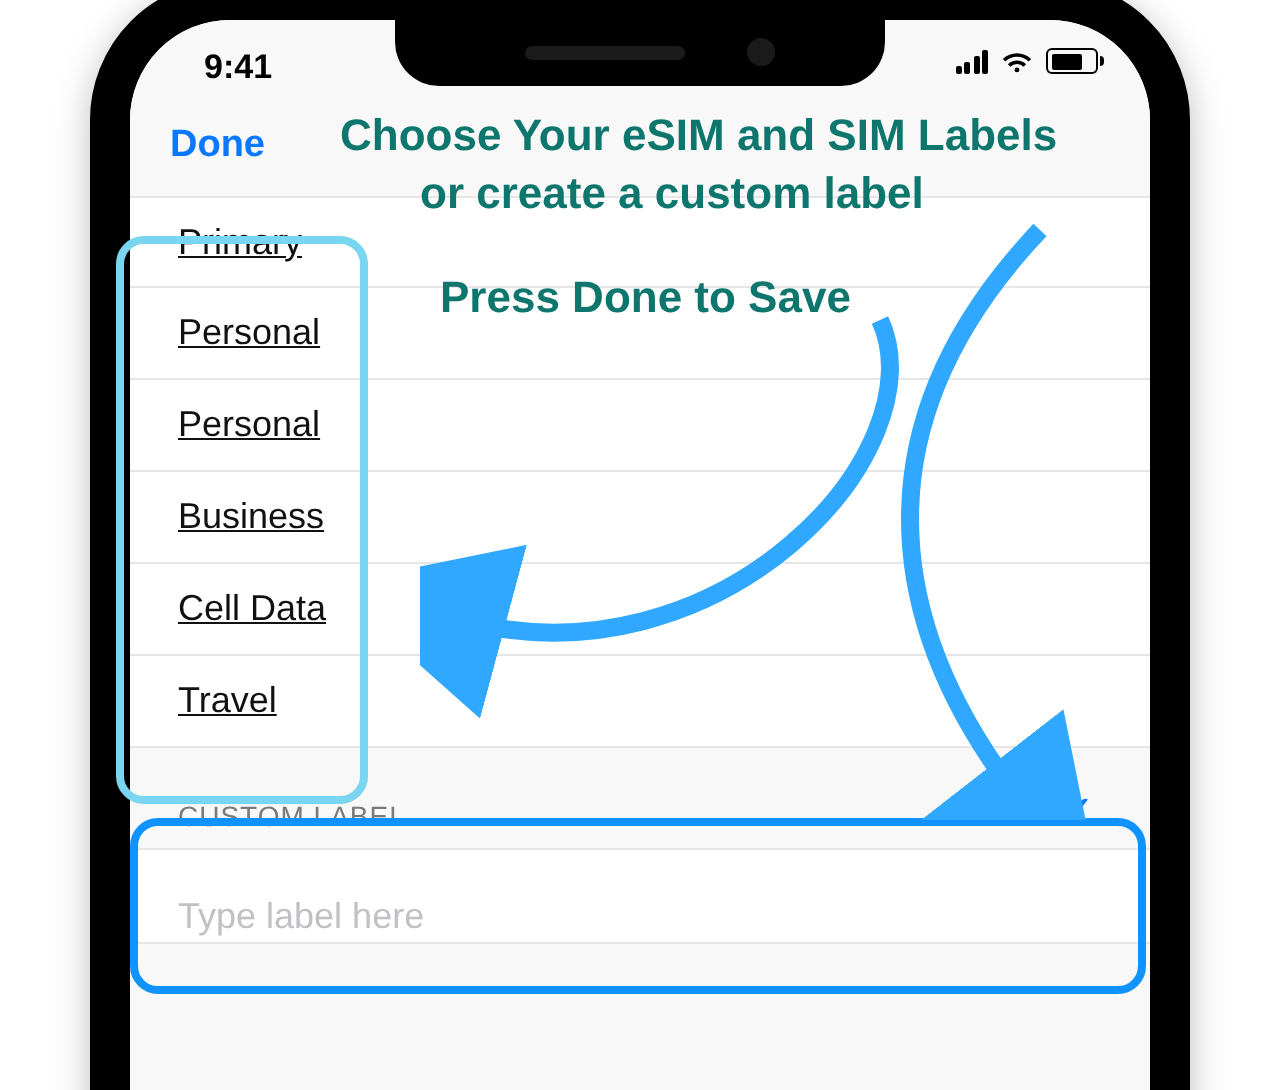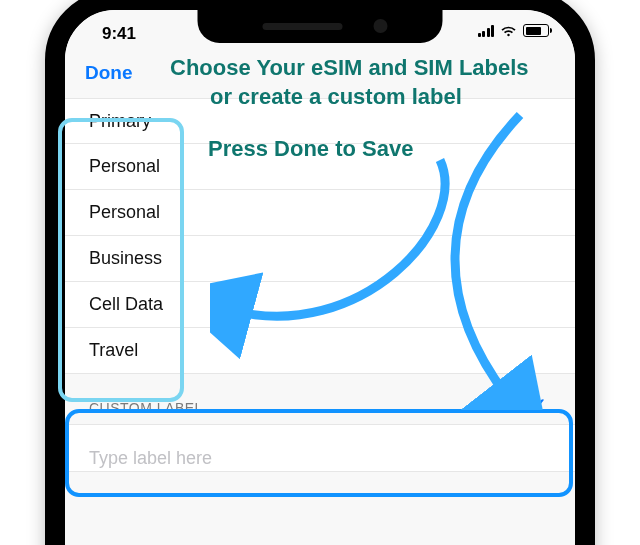--- a/index.html
+++ b/index.html
@@ -81,20 +81,21 @@
 
     .list {
       background:#fff;
     }
     .list-row {
       height: 46px;
       padding: 0 24px;
       display:flex; align-items:center;
       font-size:18px; color:#111;
       border-bottom: 0.5px solid #e6e6e6;
+      text-decoration: underline;
     }
     .list-row:first-child{ border-top:0.5px solid #e6e6e6;}
 
     .section-header{
       padding: 20px 24px 8px;
       font-size:14px; color:#7a7a7a; letter-spacing:.5px;
       position:relative;
       display:flex; align-items:flex-end; justify-content:space-between;text-align:right;
     }
     .check { color:#0a78ff; font-size:18px; font-weight:700; margin-right:4px;}
@@ -119,21 +120,21 @@
       position:absolute; left:65px; top:409px;
       width:508px; height:88px;
       border:4px solid #1193ff; border-radius:14px;
       pointer-events:none;
     }
 
     
     .ann{ position:absolute; font-weight:700; font-size:22px; color:#0f766e; line-height:1.3;
           font-family: Arial, "Helvetica Neue", sans-serif; pointer-events:none;}
     .ann1{ left:170px; top:54px; width:420px; text-align:left;}
-    .ann2{ left:208px; top:135px;text-align:right; }
+    .ann2{ left:220px; top:135px;text-align:right; }
 
     
     .arrow{ position:absolute; pointer-events:none;}
   </style>
 </head>
 <body>
 
 <div class="device-frame">
   <div class="device-inner-ring"></div>
   <div class="notch"></div>

